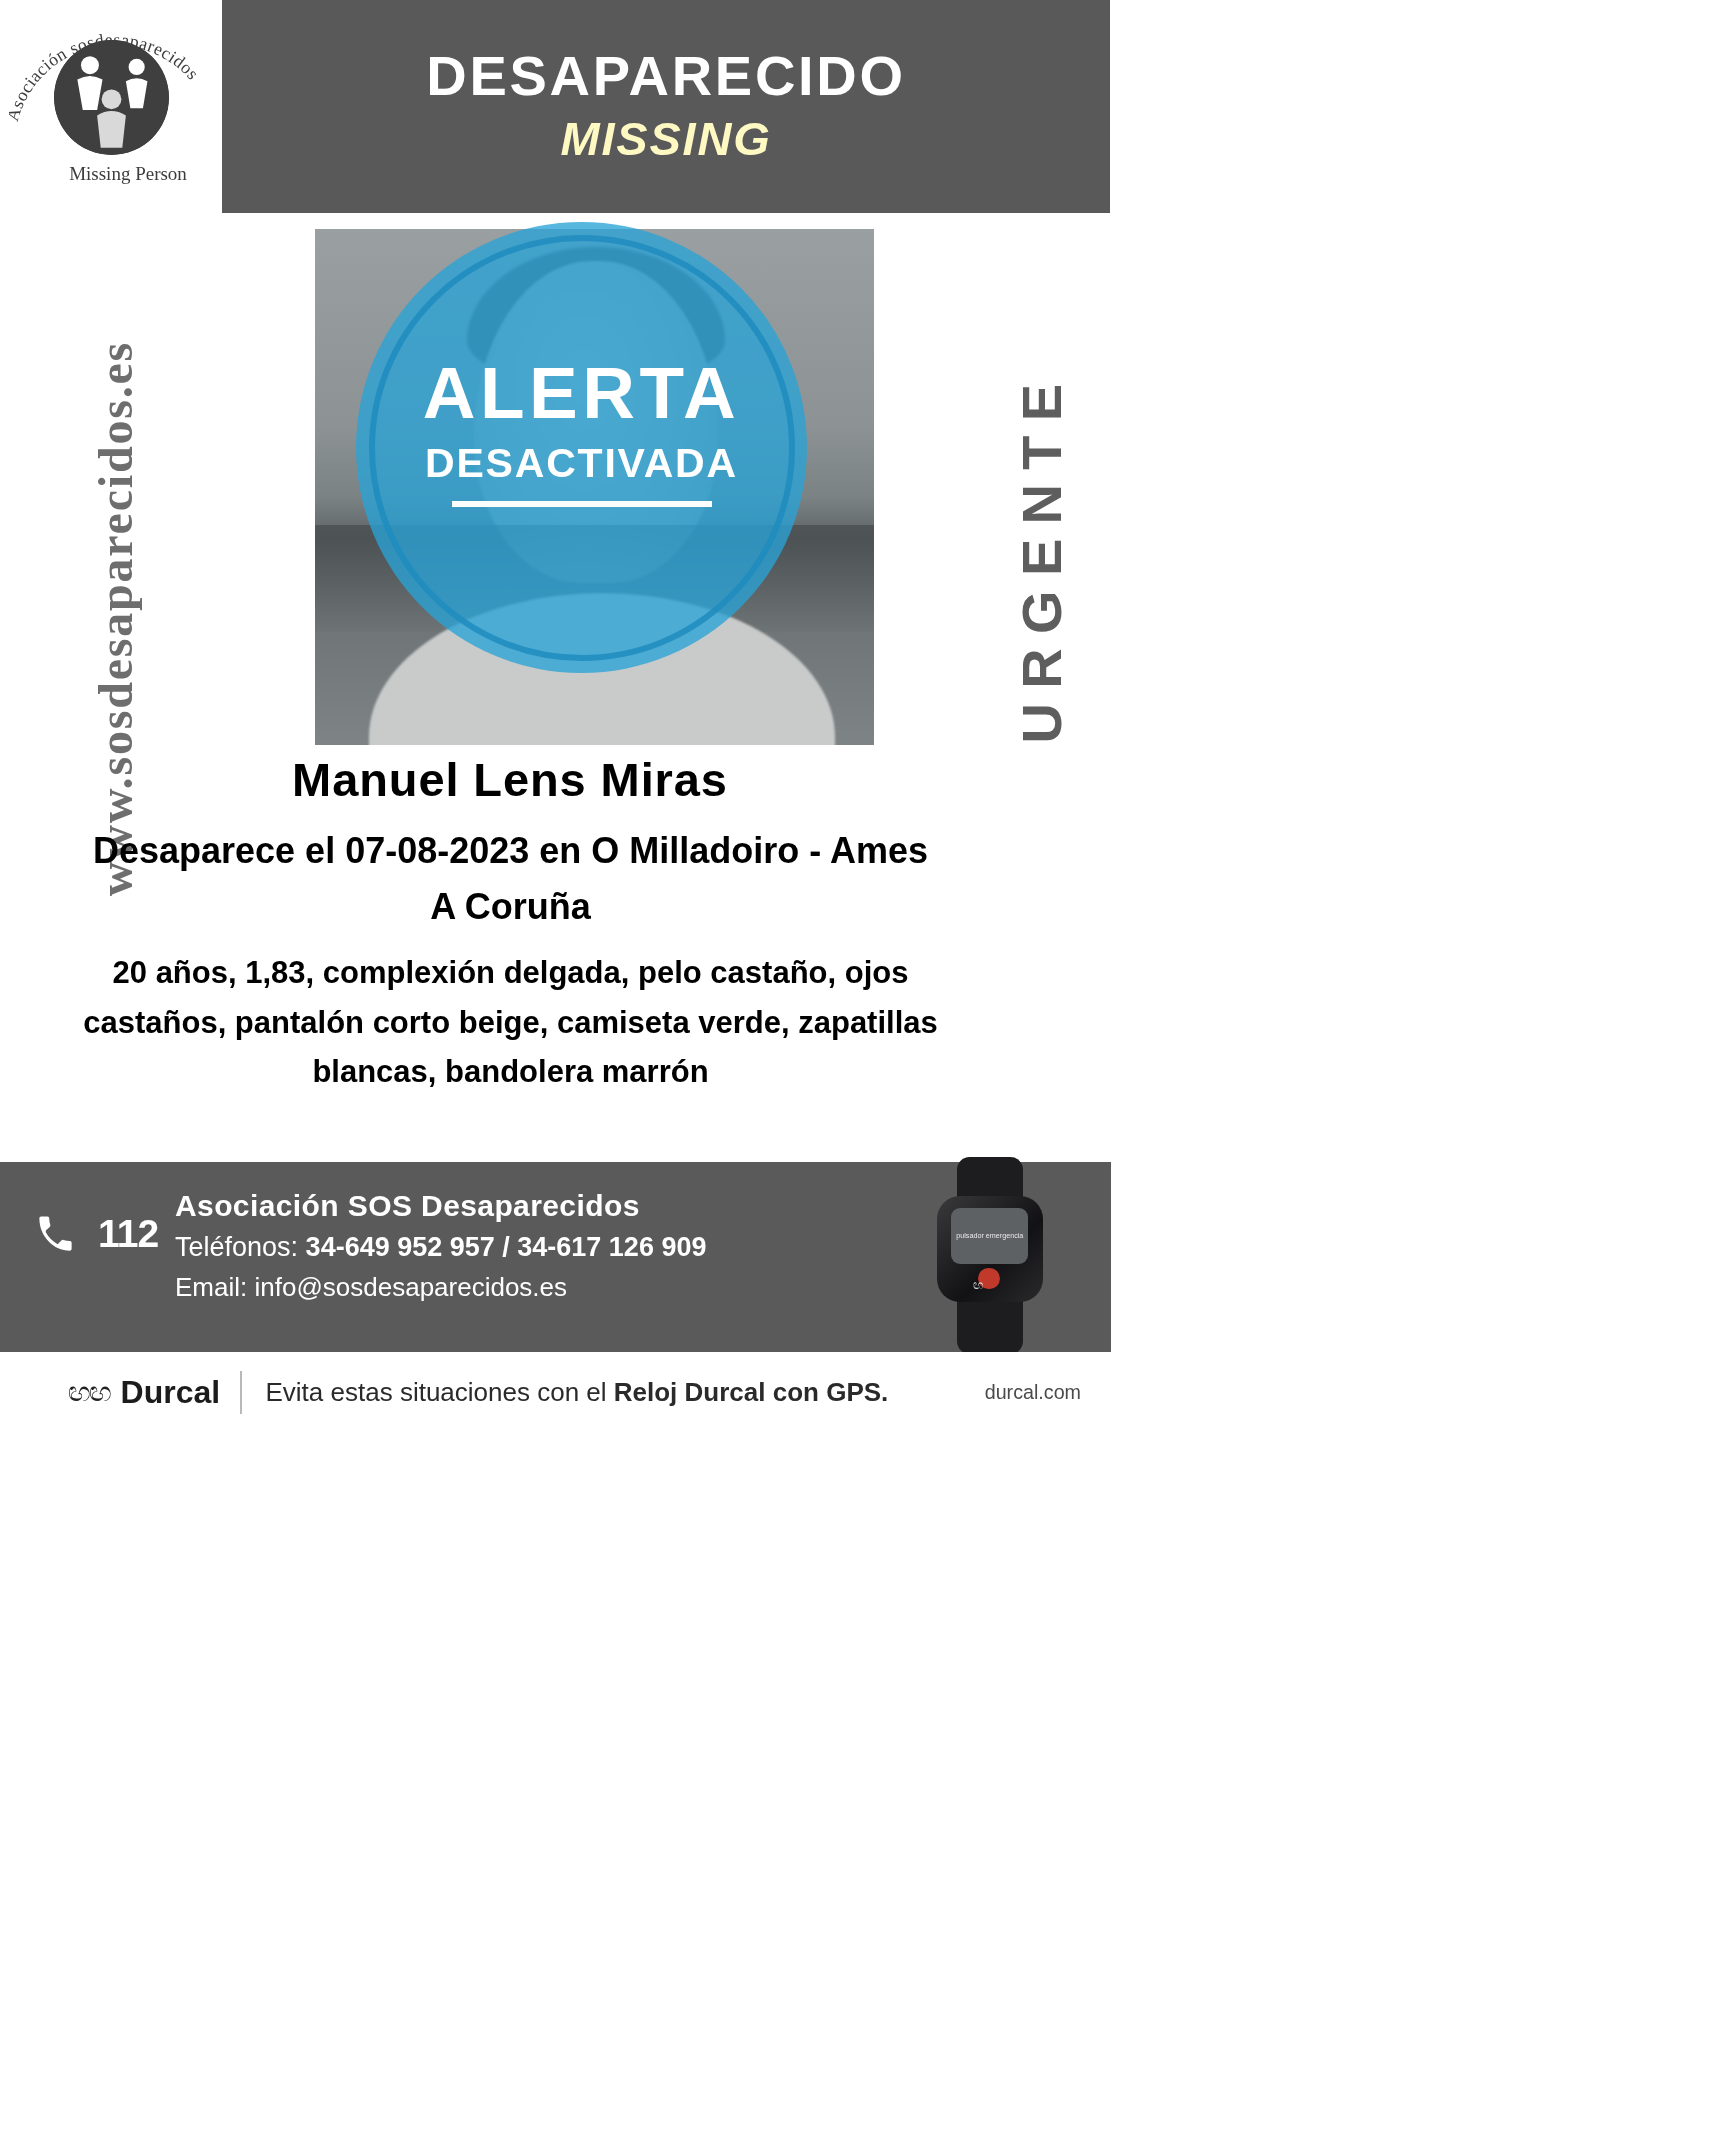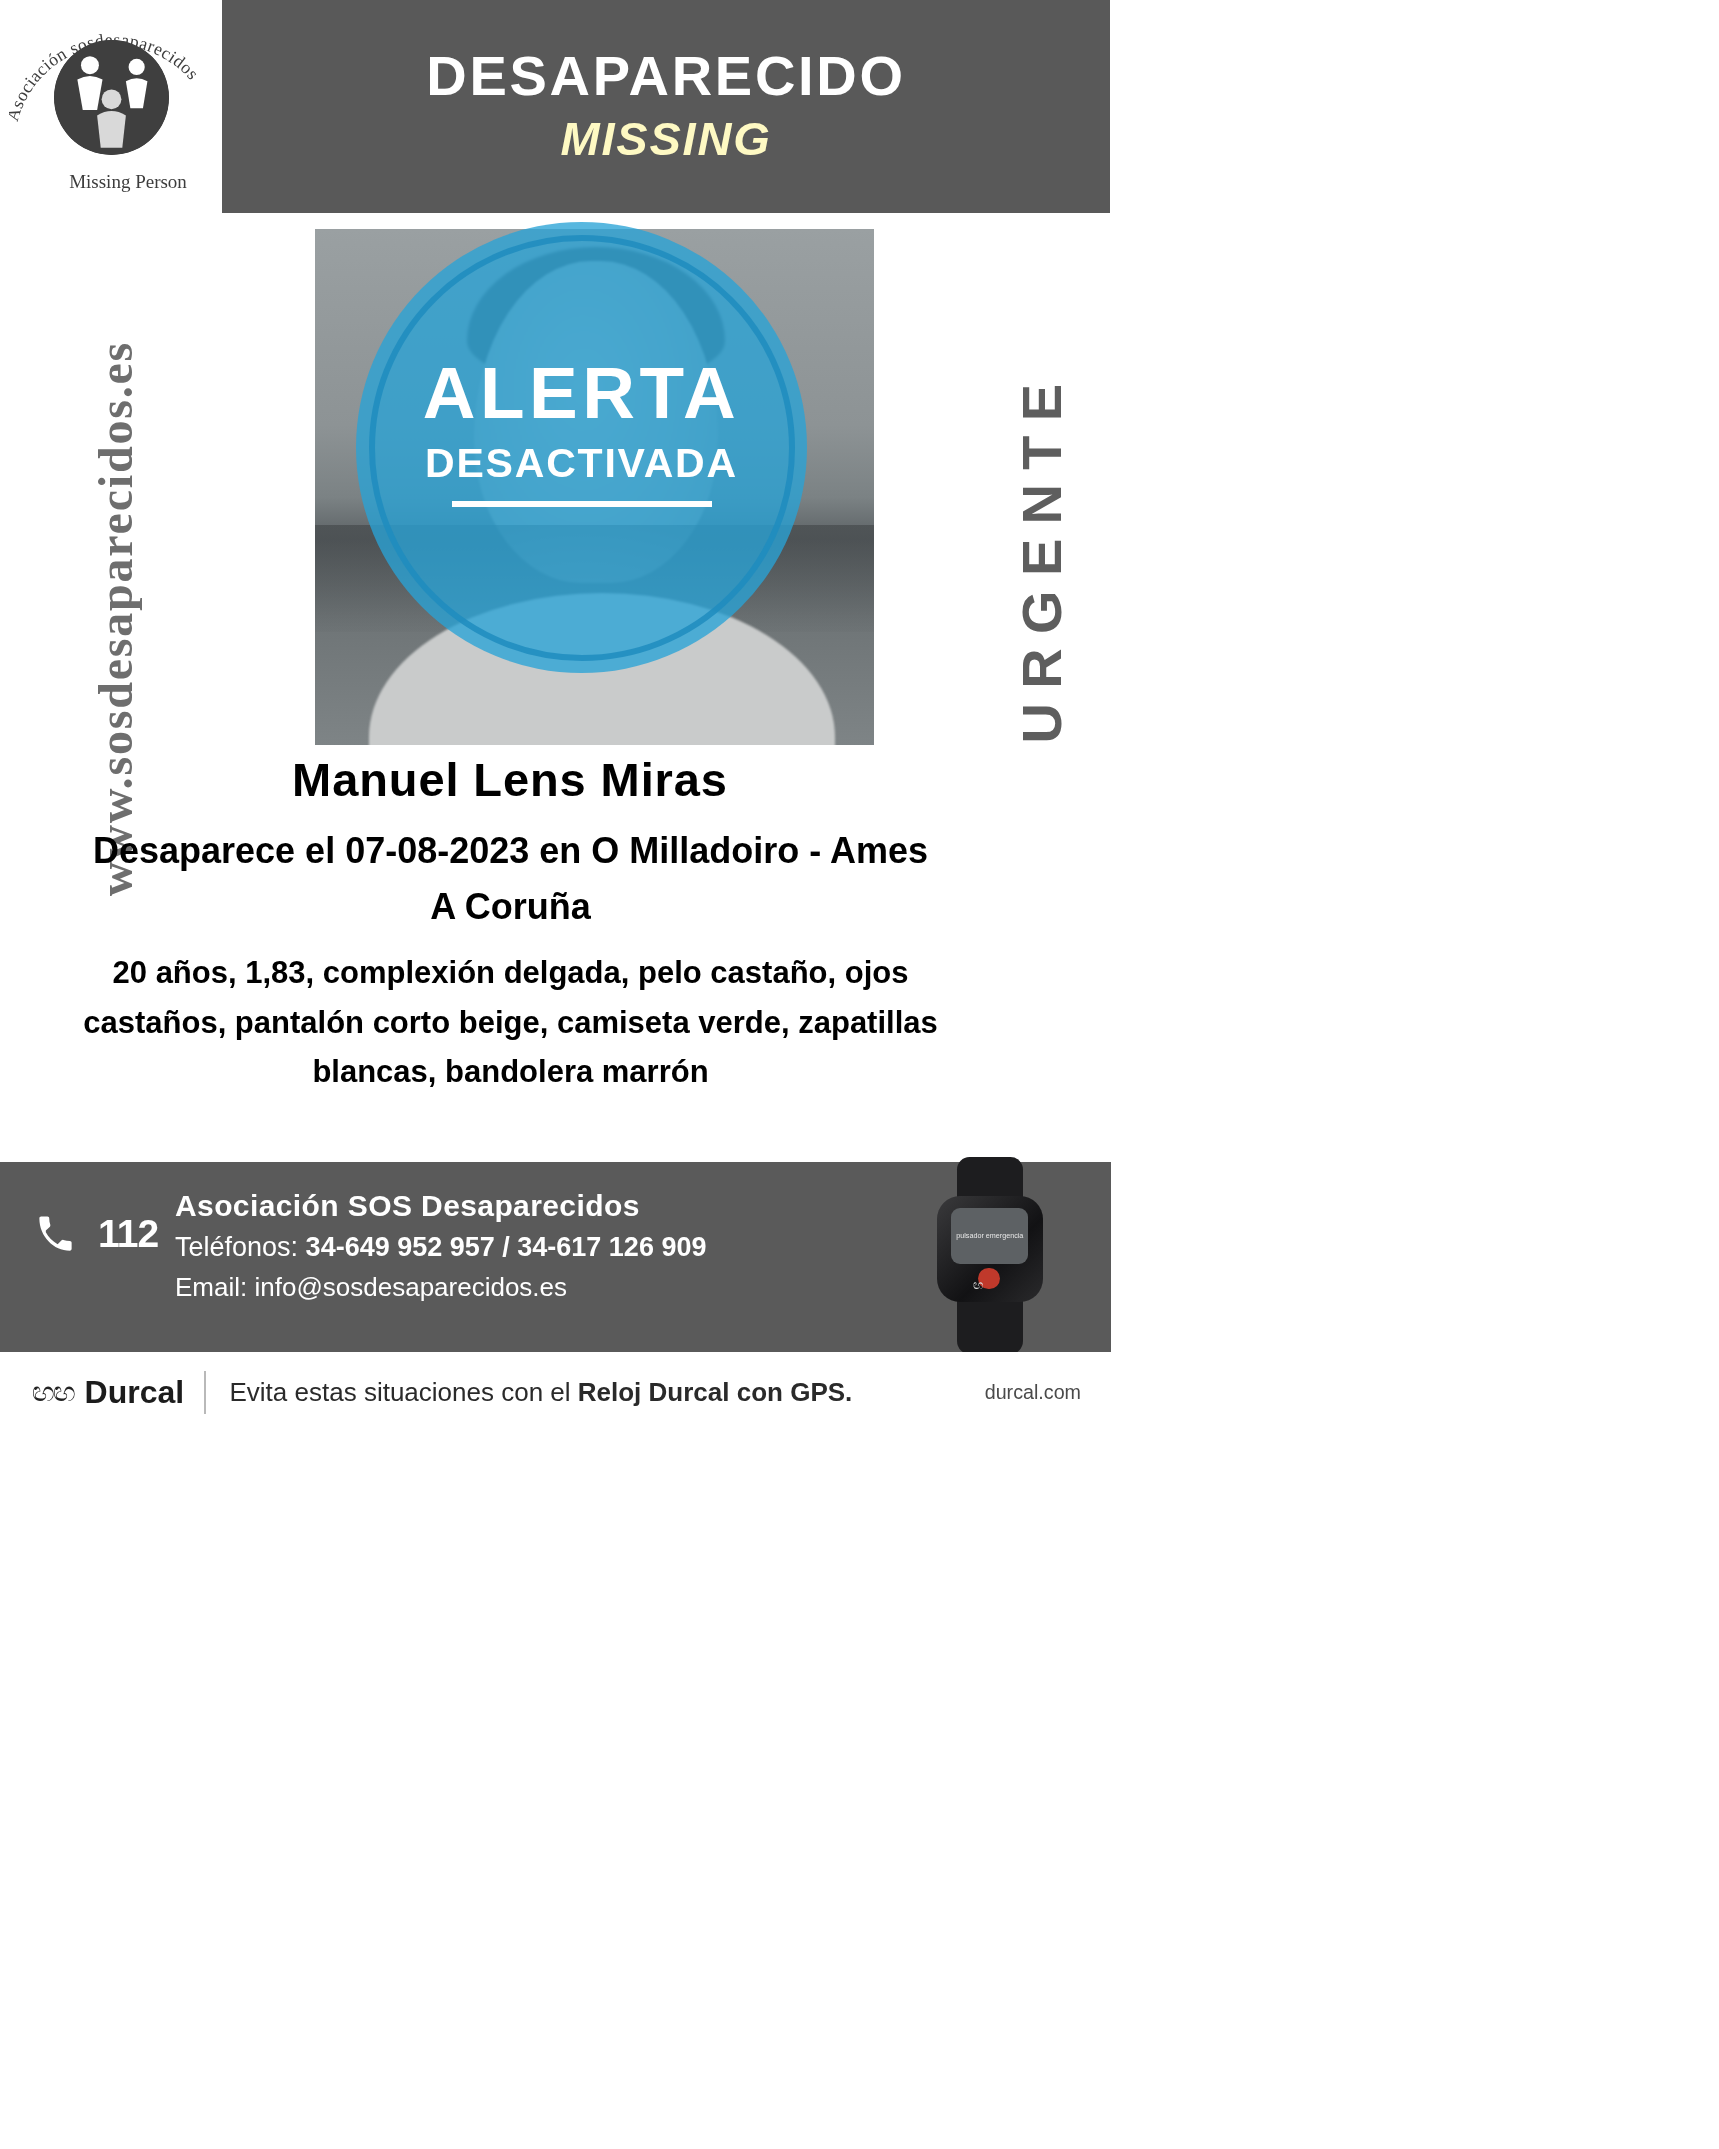--- a/index.html
+++ b/index.html
@@ -84,21 +84,20 @@
   .logo-circle svg { width: 115px; height: 115px; display: block; }
   .logo-caption {
     position: absolute;
     top: 163px;
     left: 0;
     width: 256px;
     text-align: center;
     font-family: "Liberation Serif", serif;
     font-size: 19px;
     color: #3d3d3d;
-    margin-top: 8px;
   }
 
   
   .left-site {
     position: absolute;
     left: -333px;
     top: 591px;
     width: 896px;
     transform: rotate(-90deg);
     transform-origin: center center;
@@ -380,20 +379,21 @@
   
   .bottom-bar {
     position: absolute;
     left: 0;
     bottom: 0;
     width: 1111px;
     height: 81px;
     background: #ffffff;
     display: flex;
     align-items: center;
+    padding-left: 36px;
   }
   .durcal-logo {
     display: flex;
     align-items: center;
     gap: 10.7px;
     margin-left: 32px;
   }
   .durcal-mark {
     font-size: 27px;
     color: #222;

